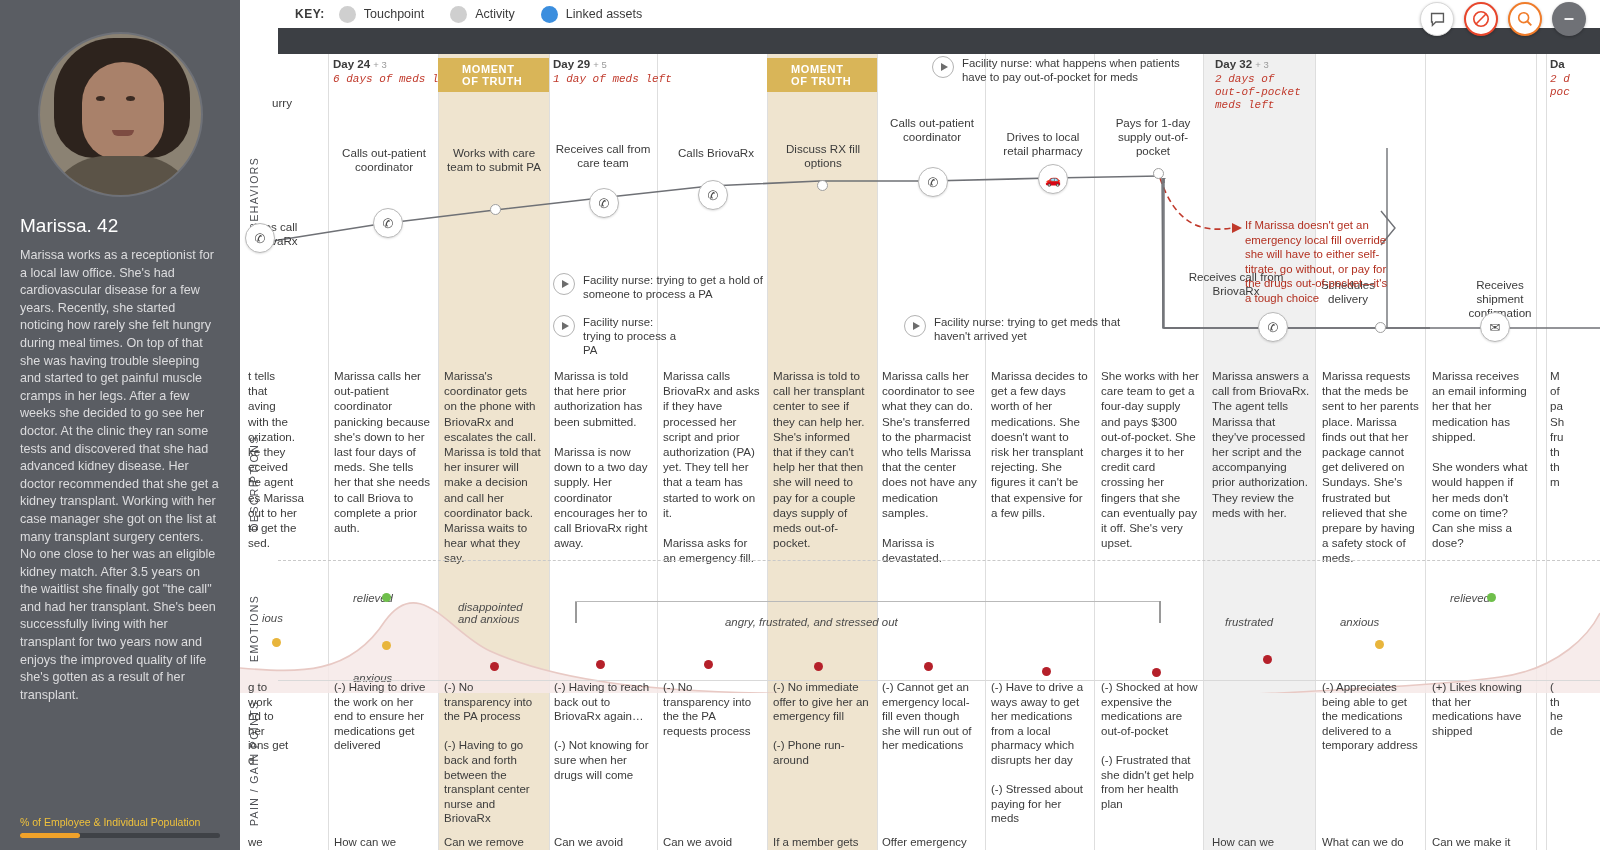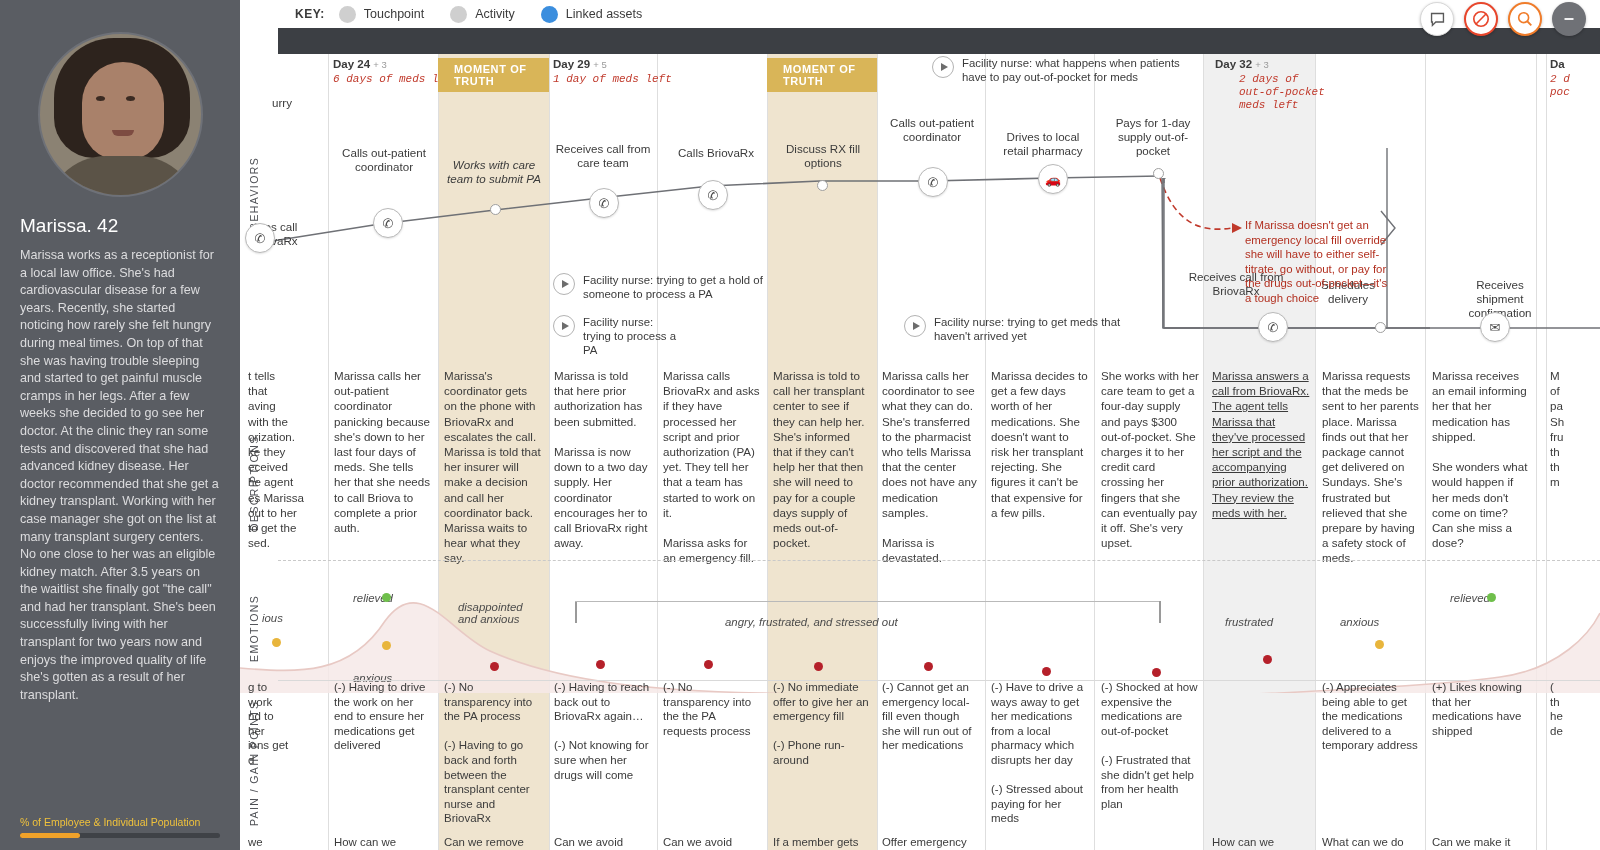--- a/index.html
+++ b/index.html
@@ -91,21 +91,21 @@
   .vline { position:absolute; top:26px; width:1px; height:796px; background:#dedede; }
 
   
   .dayhdr { position:absolute; font-size:11.5px; }
   .dayhdr .d { color:#3b3b3b; font-weight:bold; }
   .dayhdr .sub { color:#c0392b; font-style:italic; font-size:11px; line-height:13px; margin-top:3px;font-family:Liberation Mono, monospace;}
   .dayhdr .tick { color:#9a9a9a; font-weight:normal; font-size:9.5px; }
 
   .mot {
     position:absolute; background:#d9b558; color:#ffffff;
-    font-size:11px; letter-spacing:.6px; padding:5px 16px; font-weight:bold;
+    font-size:11px; letter-spacing:.6px; padding:5px 24px; font-weight:bold;
   }
 
   
   .btitle { position:absolute; font-size:11.6px; color:#3b3b3b; text-align:center; line-height:14px;}
   .bnode {
     position:absolute; width:30px; height:30px; border-radius:50%;
     background:#ffffff; border:1px solid #b9b9b9; display:flex;
     align-items:center; justify-content:center; font-size:13px; color:#4a4a4a;
     box-shadow:0 1px 2px rgba(0,0,0,.12);
   }
@@ -238,21 +238,21 @@
     <div class="sub">6 days of meds left</div>
   </div>
   <div class="dayhdr" style="left:313px; top:30px;">
     <span class="d">Day 29</span>
     <span class="tick">+ 5</span>
     <div class="sub">1 day of meds left</div>
   </div>
   <div class="dayhdr" style="left:975px; top:30px;">
     <span class="d">Day 32</span>
     <span class="tick">+ 3</span>
-    <div class="sub" style="width:90px;margin-left:24px;">2 days of out-of-pocket meds left</div>
+    <div class="sub" style="width:90px;">2 days of out-of-pocket meds left</div>
   </div>
   <div class="dayhdr" style="left:1310px; top:30px;">
     <span class="d">Da</span>
     <div class="sub" style="width:50px; white-space:pre-line;">2 d
 poc</div>
   </div>
 
   <div class="mot" style="left:198px; top:30px; width:111px;">MOMENT OF TRUTH</div>
   <div class="mot" style="left:527px; top:30px; width:110px;">MOMENT OF TRUTH</div>
 
@@ -273,21 +273,21 @@
     <path d="M1147,120 L1147,300" stroke="#6f7176" stroke-width="1.4" fill="none"></path>
     <path d="M1141,183 L1155,200 L1141,217" fill="none" stroke="#6f7176" stroke-width="1.4"></path>
     <path d="M1260,300 L1490,300" stroke="#6f7176" stroke-width="1.4" fill="none"></path>
     <path d="M1490,300 L1560,300" stroke="#6f7176" stroke-width="1.4" fill="none"></path>
   </svg>
 
   <div class="btitle" style="left:18px;  top:68px;  width:48px; white-space:pre-line;">urry</div>
   <div class="btitle" style="left:8px;   top:192px; width:60px; white-space:pre-line;">ves call
 riovaRx</div>
   <div class="btitle" style="left:98px;  top:118px; width:92px; white-space:pre-line;">Calls out-patient coordinator</div>
-  <div class="btitle" style="left:206px; top:130px; width:96px; white-space:pre-line;font-style:italic;">Works with care team to submit PA</div>
+  <div class="btitle" style="left:206px; top:118px; width:96px; white-space:pre-line;">Works with care team to submit PA</div>
   <div class="btitle" style="left:315px; top:114px; width:96px; white-space:pre-line;">Receives call from care team</div>
   <div class="btitle" style="left:426px; top:118px; width:100px;">Calls BriovaRx</div>
   <div class="btitle" style="left:535px; top:114px; width:96px; white-space:pre-line;">Discuss RX fill options</div>
   <div class="btitle" style="left:644px; top:88px;  width:96px; white-space:pre-line;">Calls out-patient coordinator</div>
   <div class="btitle" style="left:753px; top:102px; width:100px; white-space:pre-line;">Drives to local retail pharmacy</div>
   <div class="btitle" style="left:865px; top:88px;  width:96px; white-space:pre-line;">Pays for 1-day supply out-of-pocket</div>
   <div class="btitle" style="left:948px; top:242px; width:96px; white-space:pre-line;">Receives call from BriovaRx</div>
   <div class="btitle" style="left:1060px;top:250px; width:96px; white-space:pre-line;">Schedules delivery</div>
   <div class="btitle" style="left:1212px;top:250px; width:96px; white-space:pre-line;">Receives shipment confirmation</div>
 
@@ -350,21 +350,21 @@
 Marissa is now down to a two day supply. Her coordinator encourages her to call BriovaRx right away.</div>
   <div class="desc" style="left:423px; top:340px; width:98px; white-space:pre-line;">Marissa calls BriovaRx and asks if they have processed her script and prior authorization (PA) yet. They tell her that a team has started to work on it.
 
 Marissa asks for an emergency fill.</div>
   <div class="desc" style="left:533px; top:340px; width:96px;">Marissa is told to call her transplant center to see if they can help her. She's informed that if they can't help her that then she will need to pay for a couple days supply of meds out-of-pocket.</div>
   <div class="desc" style="left:642px; top:340px; width:100px; white-space:pre-line;">Marissa calls her coordinator to see what they can do. She's transferred to the pharmacist who tells Marissa that the center does not have any medication samples.
 
 Marissa is devastated.</div>
   <div class="desc" style="left:751px; top:340px; width:98px;">Marissa decides to get a few days worth of her medications. She doesn't want to risk her transplant rejecting. She figures it can't be that expensive for a few pills.</div>
   <div class="desc" style="left:861px; top:340px; width:98px;">She works with her care team to get a four-day supply and pays $300 out-of-pocket. She charges it to her credit card crossing her fingers that she can eventually pay it off. She's very upset.</div>
-  <div class="desc" style="left:972px; top:340px; width:98px;text-decoration:underline;">Marissa answers a call from BriovaRx. The agent tells Marissa that they've processed her script and the accompanying prior authorization. They review the meds with her.</div>
+  <div class="desc" style="left:972px; top:340px; width:98px;">Marissa answers a call from BriovaRx. The agent tells Marissa that they've processed her script and the accompanying prior authorization. They review the meds with her.</div>
   <div class="desc" style="left:1082px;top:340px; width:98px;">Marissa requests that the meds be sent to her parents place. Marissa finds out that her package cannot get delivered on Sundays. She's frustrated but relieved that she prepare by having a safety stock of meds.</div>
   <div class="desc" style="left:1192px;top:340px; width:98px; white-space:pre-line;">Marissa receives an email informing her that her medication has shipped.
 
 She wonders what would happen if her meds don't come on time? Can she miss a dose?</div>
   <div class="desc" style="left:1310px;top:340px; width:50px; white-space:pre-line;">M
 of
 pa
 Sh
 fru
 th

